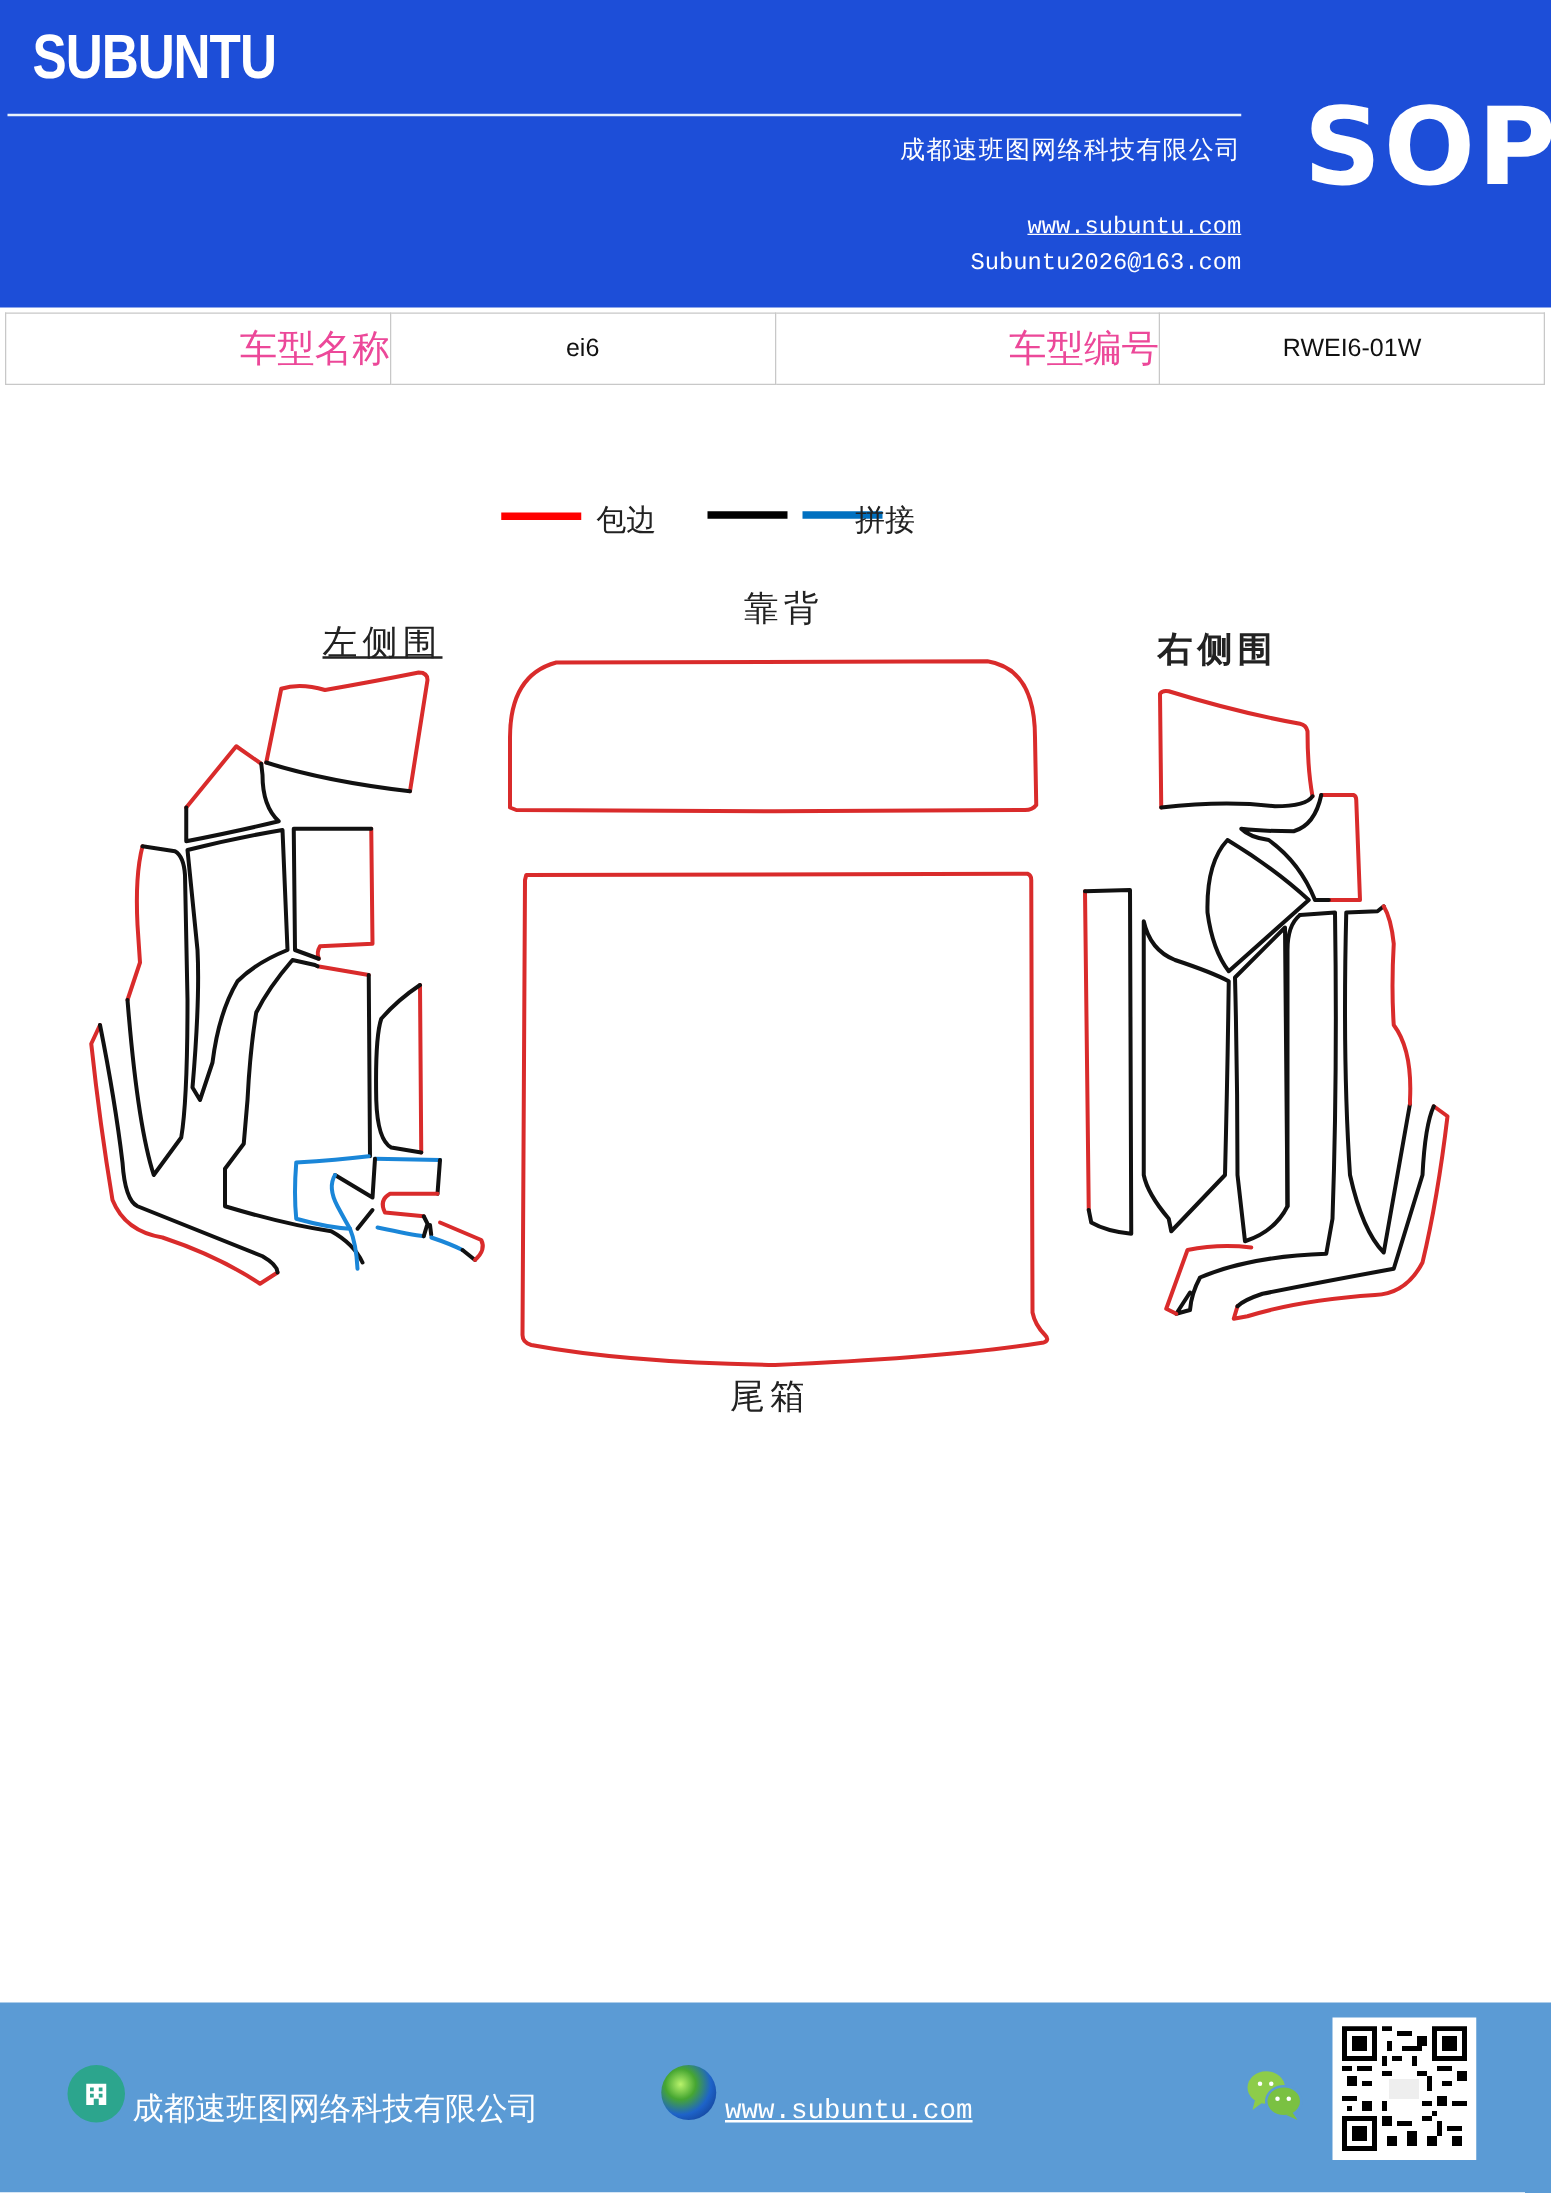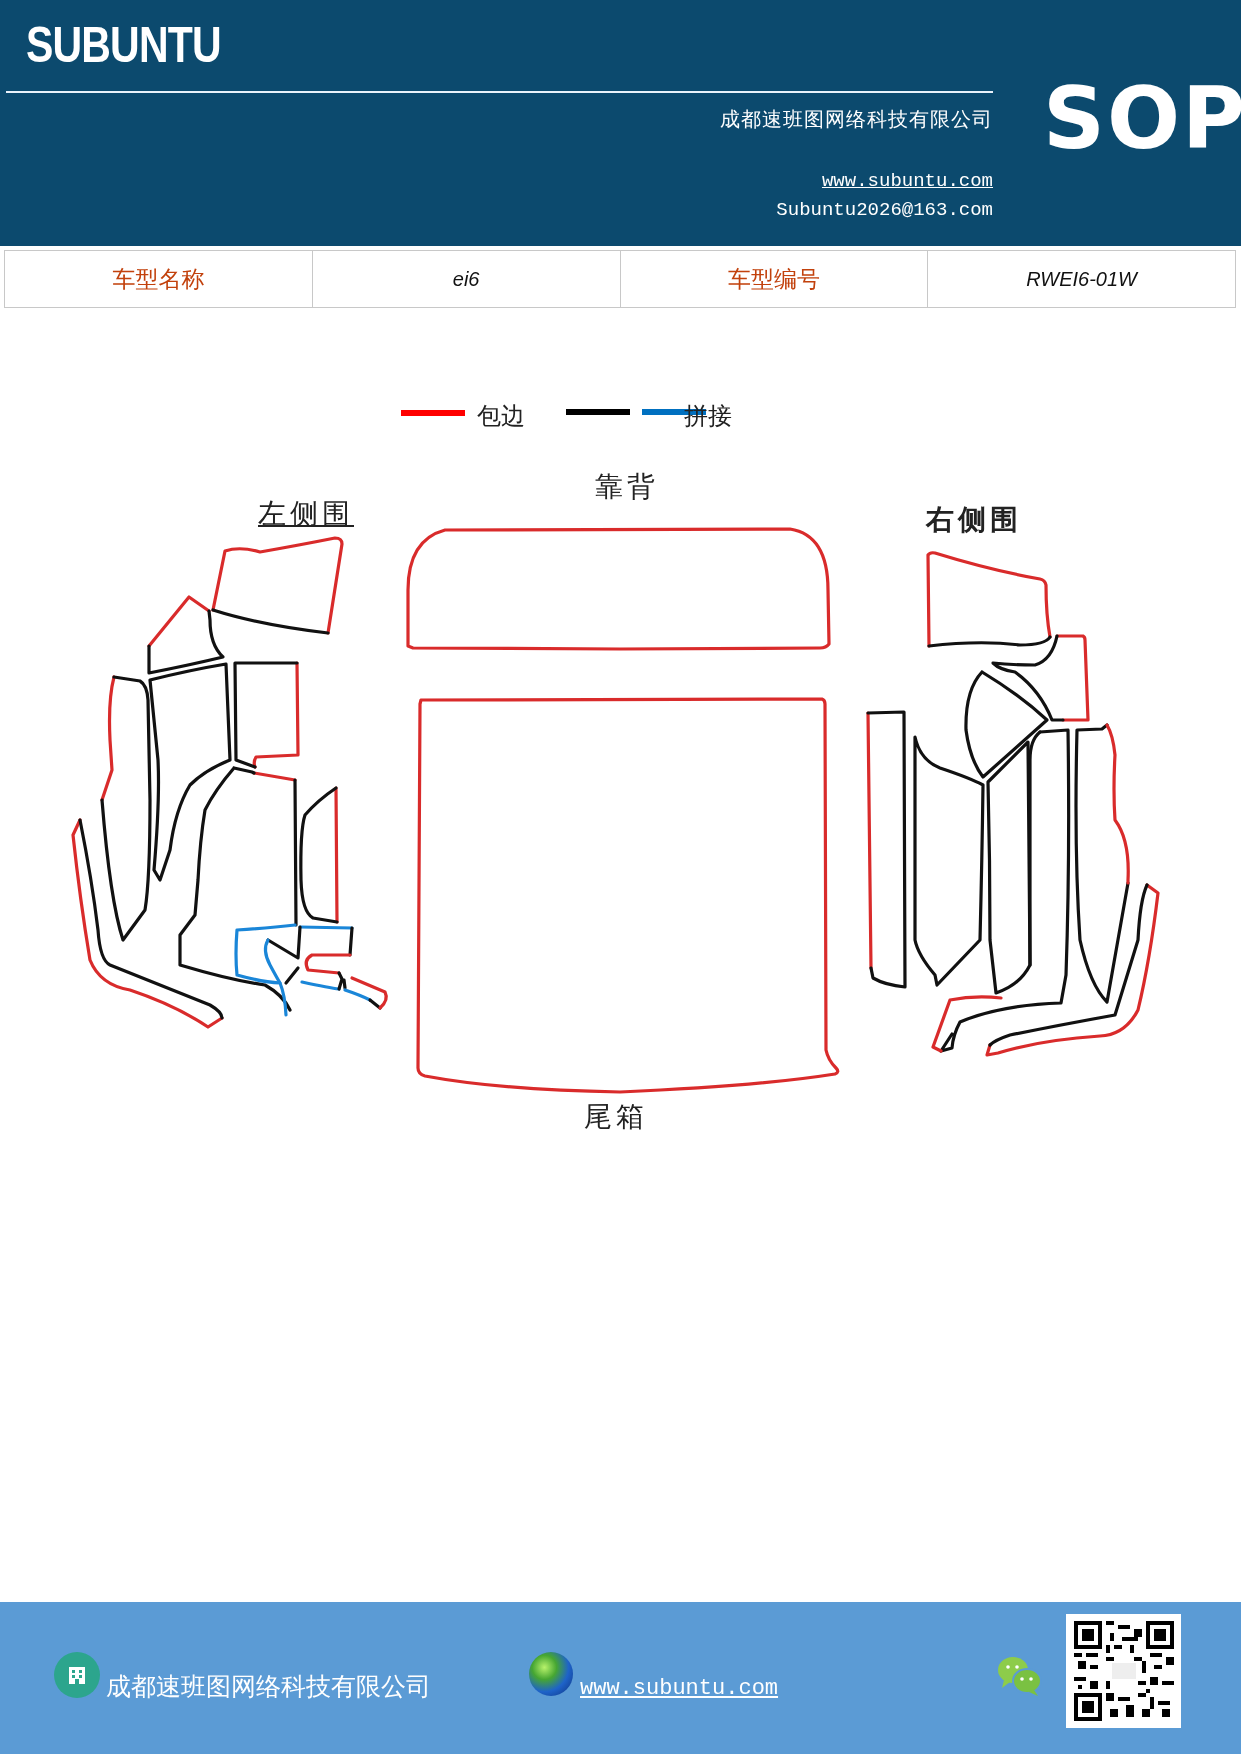--- a/index.html
+++ b/index.html
@@ -1,33 +1,33 @@
 <!DOCTYPE html>
 <html><head>
 <meta charset="utf-8">
 <style>
   * { margin: 0; padding: 0; box-sizing: border-box; }
   html, body { width: 1241px; height: 1754px; background: #ffffff; overflow: hidden; }
   body { position: relative; font-family: "DejaVu Sans", "Liberation Sans", sans-serif; color: #222; }
 
   
-  .header { position: absolute; left: 0; top: 0; width: 1241px; height: 246px; background: #0c4a6e; }
+  .header { position: absolute; left: 0; top: 0; width: 1241px; height: 246px; background: #1d4ed8; }
   .brand { position: absolute; left: 26px; top: 16px; font-family: "Liberation Sans", sans-serif; font-weight: bold; font-size: 50px; color: #fff; letter-spacing: -1px; transform: scaleX(0.82); transform-origin: left top; }
   .header-rule { position: absolute; left: 6px; top: 91px; width: 987px; height: 2px; background: #eaf2fb; }
   .doc-title { position: absolute; left: 31px; top: 148px; font-size: 38px; color: #fff; }
   .company { position: absolute; right: 248px; top: 106px; font-family: "DejaVu Serif", serif; font-size: 20px; color: #fff; letter-spacing: 1px; }
   .website { position: absolute; right: 248px; top: 170px; font-family: "Liberation Mono", monospace; font-size: 19px; color: #fff; text-decoration: underline; }
   .email { position: absolute; right: 248px; top: 199px; font-family: Liberation Mono, monospace; font-size: 19px; color: #fff; text-align: center; }
   .sop { position: absolute; left: 1043px; top: 68px; font-family: "DejaVu Sans", sans-serif; font-size: 86px; font-weight: bold; color: #fff; letter-spacing: 2px; }
 
   
   .info-table { position: absolute; left: 4px; top: 250px; width: 1232px; border-collapse: collapse; }
   .info-table td { border: 1px solid #c8c8c8; height: 57px; text-align: center; vertical-align: middle; width: 25%; }
-  .info-table td.lbl { font-size: 23px; color: #c2410c; }
-  .info-table td.val { font-family: "Liberation Sans", sans-serif; font-size: 20px; color: #111; font-style: italic; }
+  .info-table td.lbl { font-size: 30px; color: #ec4899; text-align: right; }
+  .info-table td.val { font-family: "Liberation Sans", sans-serif; font-size: 20px; color: #111; }
 
   
   .legend { position: absolute; top: 400px; left: 0; width: 1241px; height: 40px; padding-left: 38px; }
   .leg-line { position: absolute; top: 10px; height: 6px; width: 64px; }
   .leg-text { position: absolute; top: 0px; font-size: 24px; color: #222; }
 
   
   .part-label { position: absolute; font-size: 28px; color: #222; letter-spacing: 4px; }
 
   

